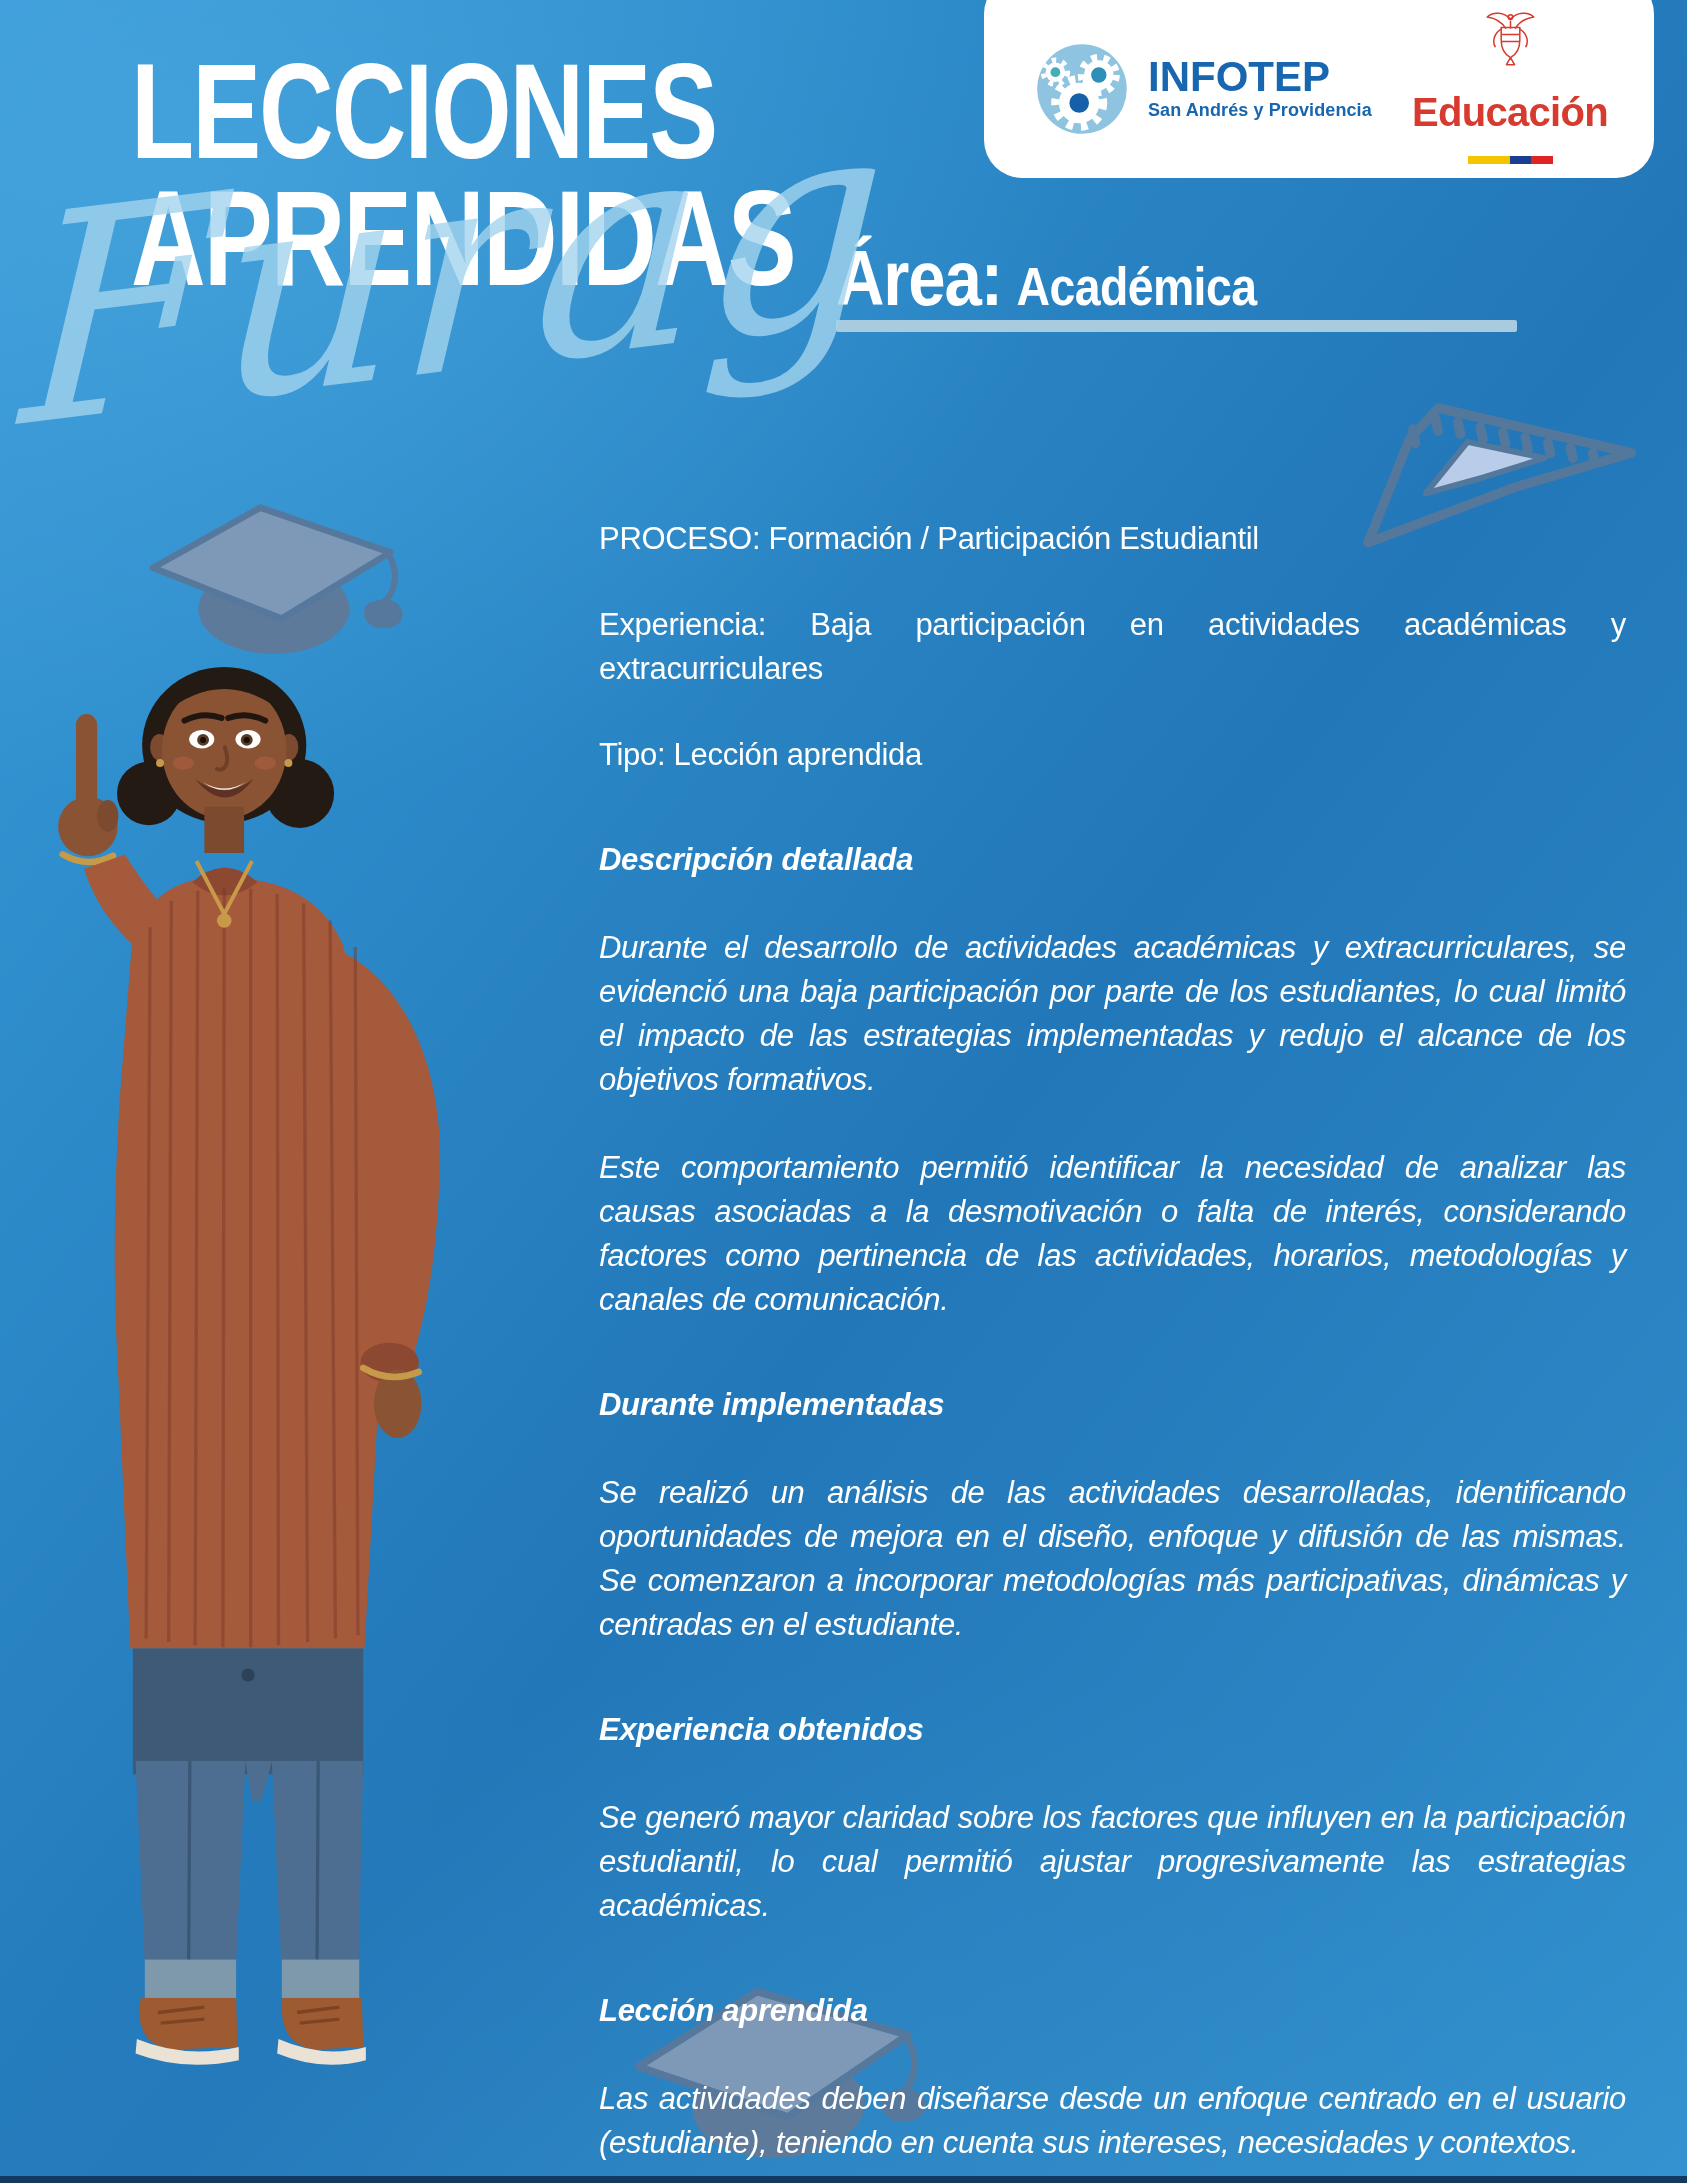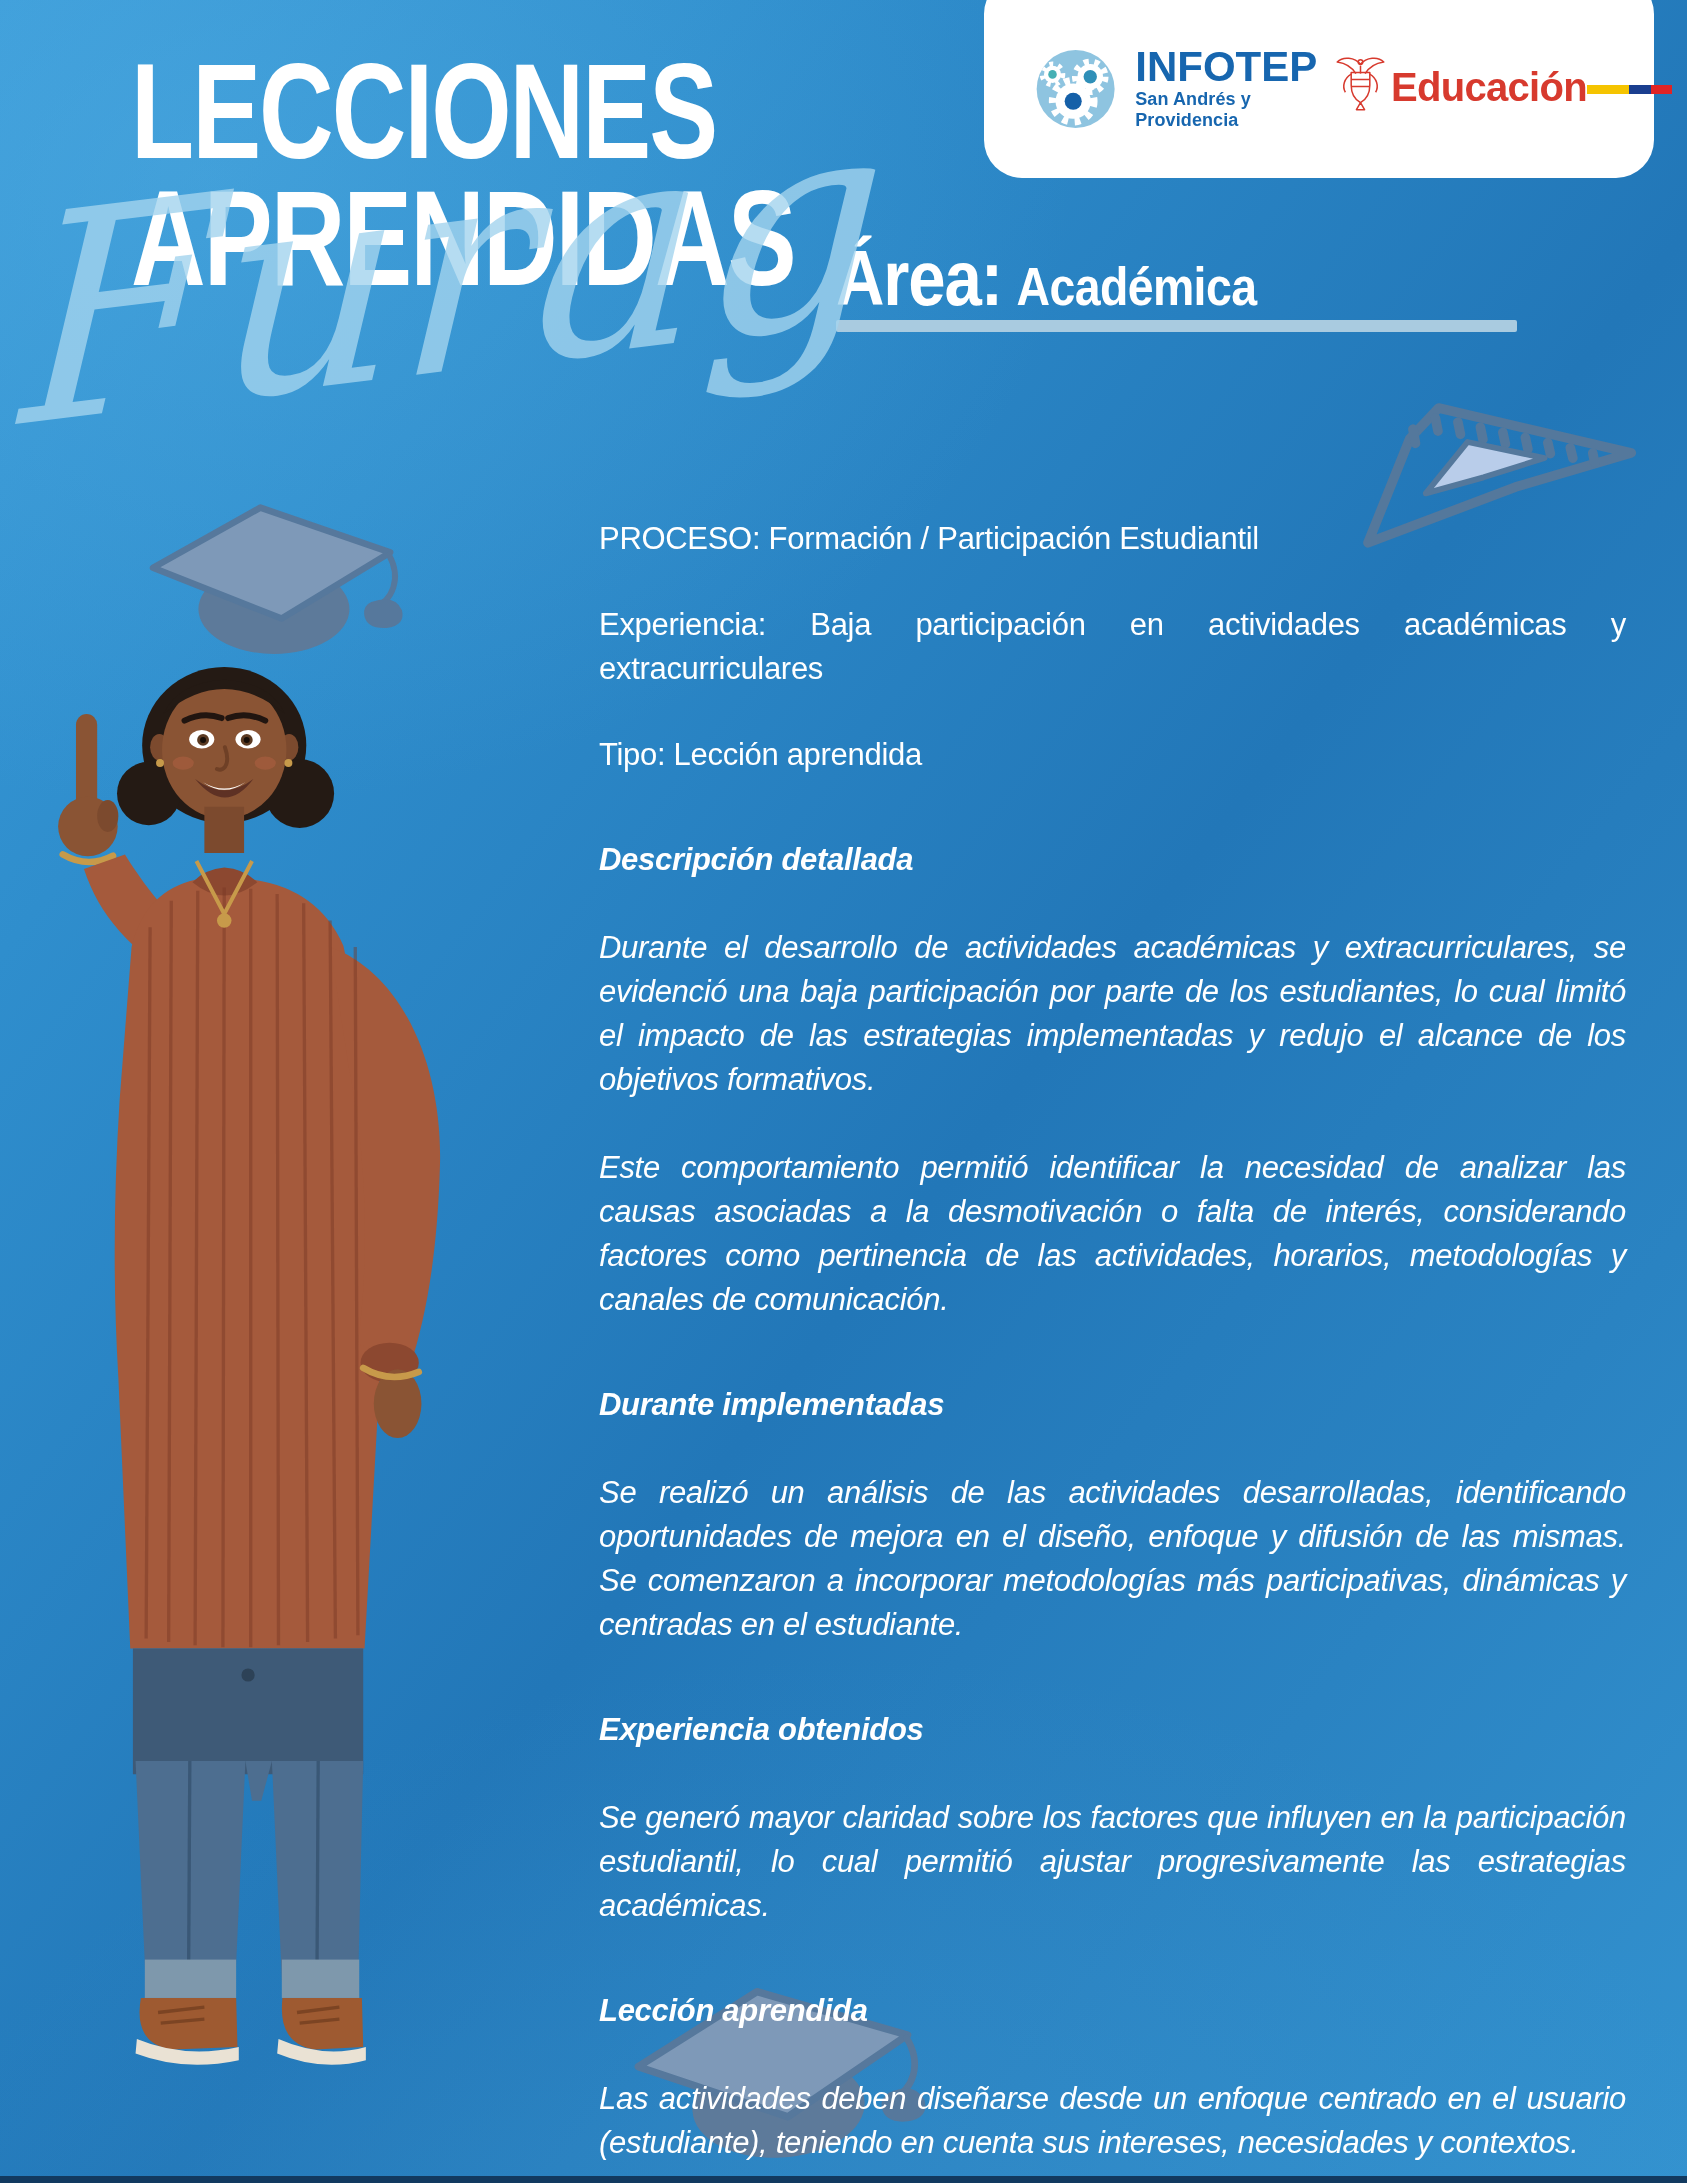--- a/index.html
+++ b/index.html
@@ -24,21 +24,21 @@
   
   .logo-card{
     position:absolute;left:984px;top:-24px;width:670px;height:202px;
     background:#ffffff;border-radius:38px;z-index:4;
     display:flex;align-items:center;justify-content:space-between;
     padding:24px 46px 0 49px;box-sizing:border-box;
   }
   .infotep{display:flex;align-items:center;gap:17px;}
   .infotep-text .name{font-size:42px;font-weight:bold;color:#1766af;letter-spacing:0;line-height:40px;}
   .infotep-text .sub{font-size:18px;font-weight:bold;color:#1766af;margin-top:2.6px;letter-spacing:0.1px;}
-  .educacion{display:flex;flex-direction:row;align-items:center;gap:0;margin-top:-4px;}
+  .educacion{display:flex;flex-direction:column;align-items:center;gap:16px;margin-top:-4px;}
   .educacion .name{font-size:40px;font-weight:bold;color:#d73a2e;letter-spacing:-0.7px;}
   .flagbar{display:flex;height:8.6px;width:85px;margin-top:5.3px;}
   .flagbar .y{background:#f5c400;flex:0 0 50%;}
   .flagbar .b{background:#1a3e8f;flex:0 0 25%;}
   .flagbar .r{background:#e02424;flex:0 0 25%;}
   
   .area{position:absolute;left:836px;top:233px;color:#fff;white-space:nowrap;
     transform:scaleX(0.86);transform-origin:left top;z-index:2;}
   .area .a-label{font-size:78px;font-weight:bold;letter-spacing:-1.3px;}
   .area .a-value{font-size:54px;font-weight:bold;margin-left:17px;letter-spacing:-0.7px;}

